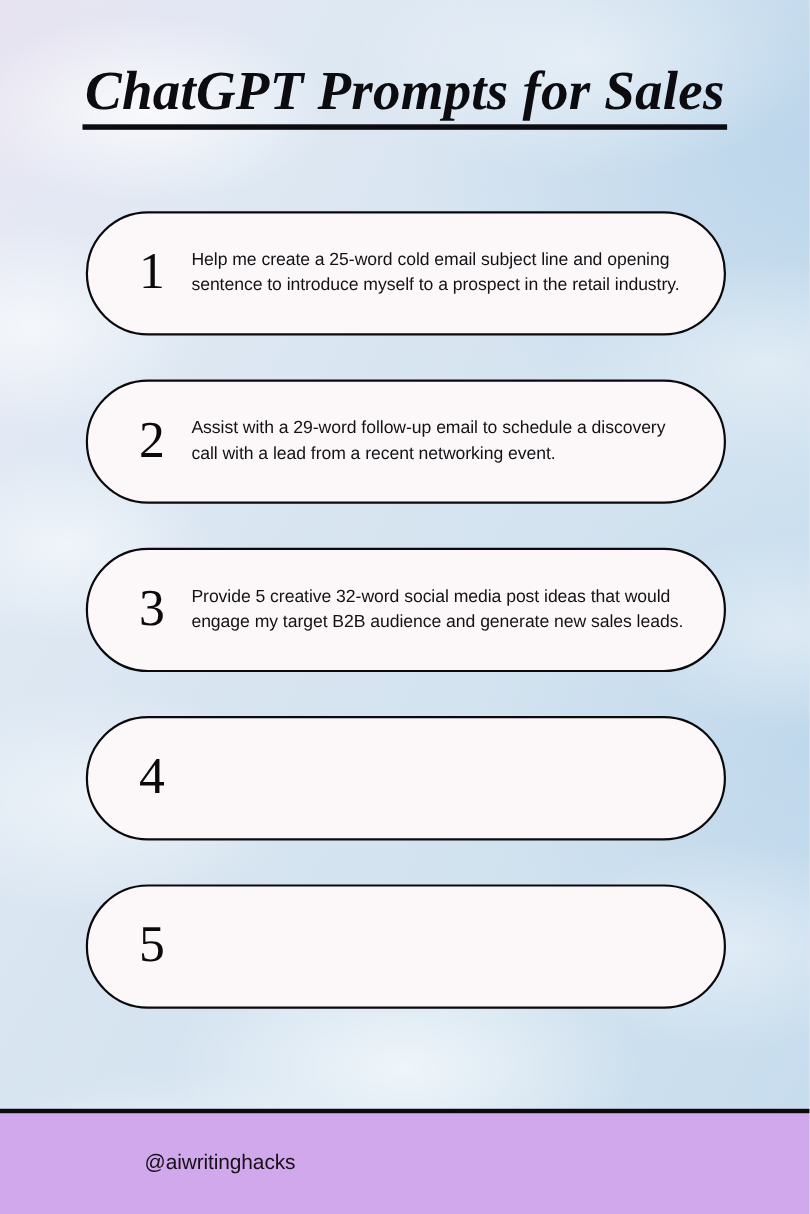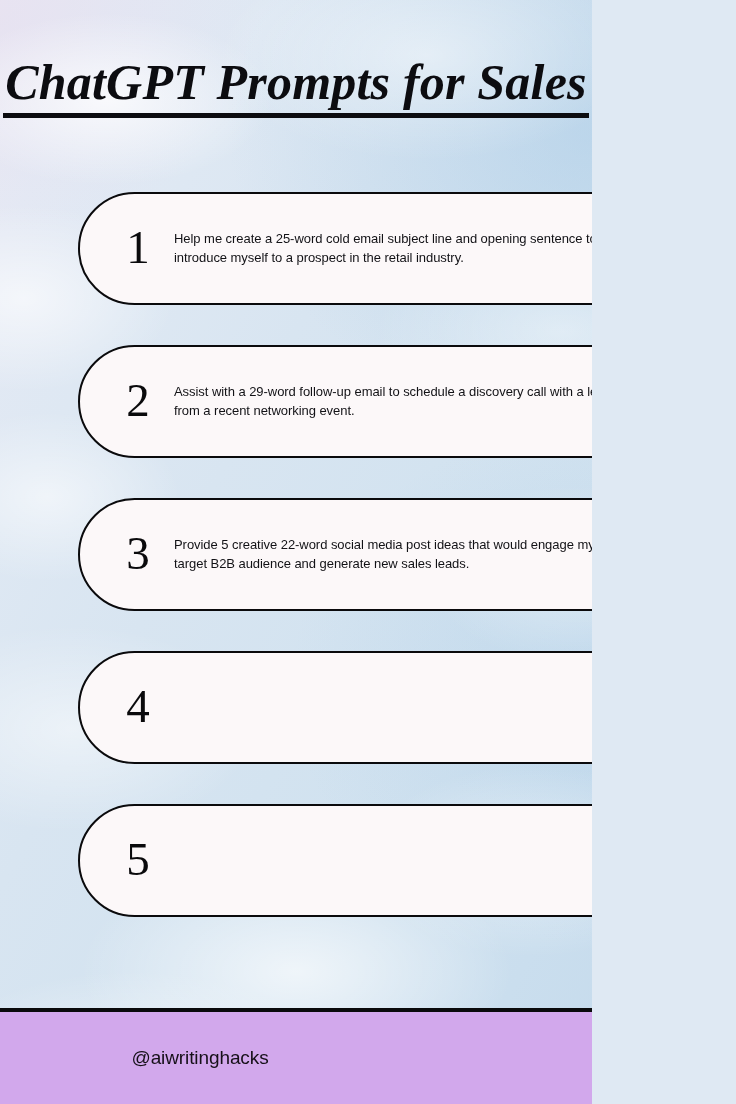--- a/index.html
+++ b/index.html
@@ -12,21 +12,21 @@
 
   body {
     font-family:"Liberation Sans", sans-serif;
     position:relative;
     background:#dfe9f3;
   }
 
   
   #poster {
     position:absolute; inset:0;
-    width:592px; height:1104px;
+    width:736px; height:1104px;
     overflow:hidden;
   }
 
   .sky {
     position:absolute;
     left:0; top:0; right:0; bottom:0;
     background:
       linear-gradient(118deg,
         #ece9f3 0%,
         #e4e9f4 11%,
@@ -109,21 +109,21 @@
     font-weight:400;
     font-size:47px;
     line-height:1;
     color:#0a0a0c;
     margin-right:8px;
     margin-top:-2px;
   }
   .card-text {
     flex:1 1 auto;
     font-family:"Liberation Sans", sans-serif;
-    font-size:13px;
+    font-size:16px;
     line-height:1.42;
     color:#121216;
     letter-spacing:-.05px;
   }
 
   
   .footer {
     position:absolute;
     left:0; right:0; bottom:0;
     height:96px;
@@ -165,21 +165,21 @@
       <div class="card-text">Help me create a 25-word cold email subject line and opening sentence to introduce myself to a prospect in the retail industry.</div>
     </div>
 
     <div class="card">
       <div class="card-num">2</div>
       <div class="card-text">Assist with a 29-word follow-up email to schedule a discovery call with a lead from a recent networking event.</div>
     </div>
 
     <div class="card">
       <div class="card-num">3</div>
-      <div class="card-text">Provide 5 creative 22-word social media post ideas that would engage my target B2B audience and generate new sales leads.</div>
+      <div class="card-text">Provide 5 creative 32-word social media post ideas that would engage my target B2B audience and generate new sales leads.</div>
     </div>
 
     <div class="card">
       <div class="card-num">4</div>
     </div>
 
     <div class="card">
       <div class="card-num">5</div>
     </div>
 

